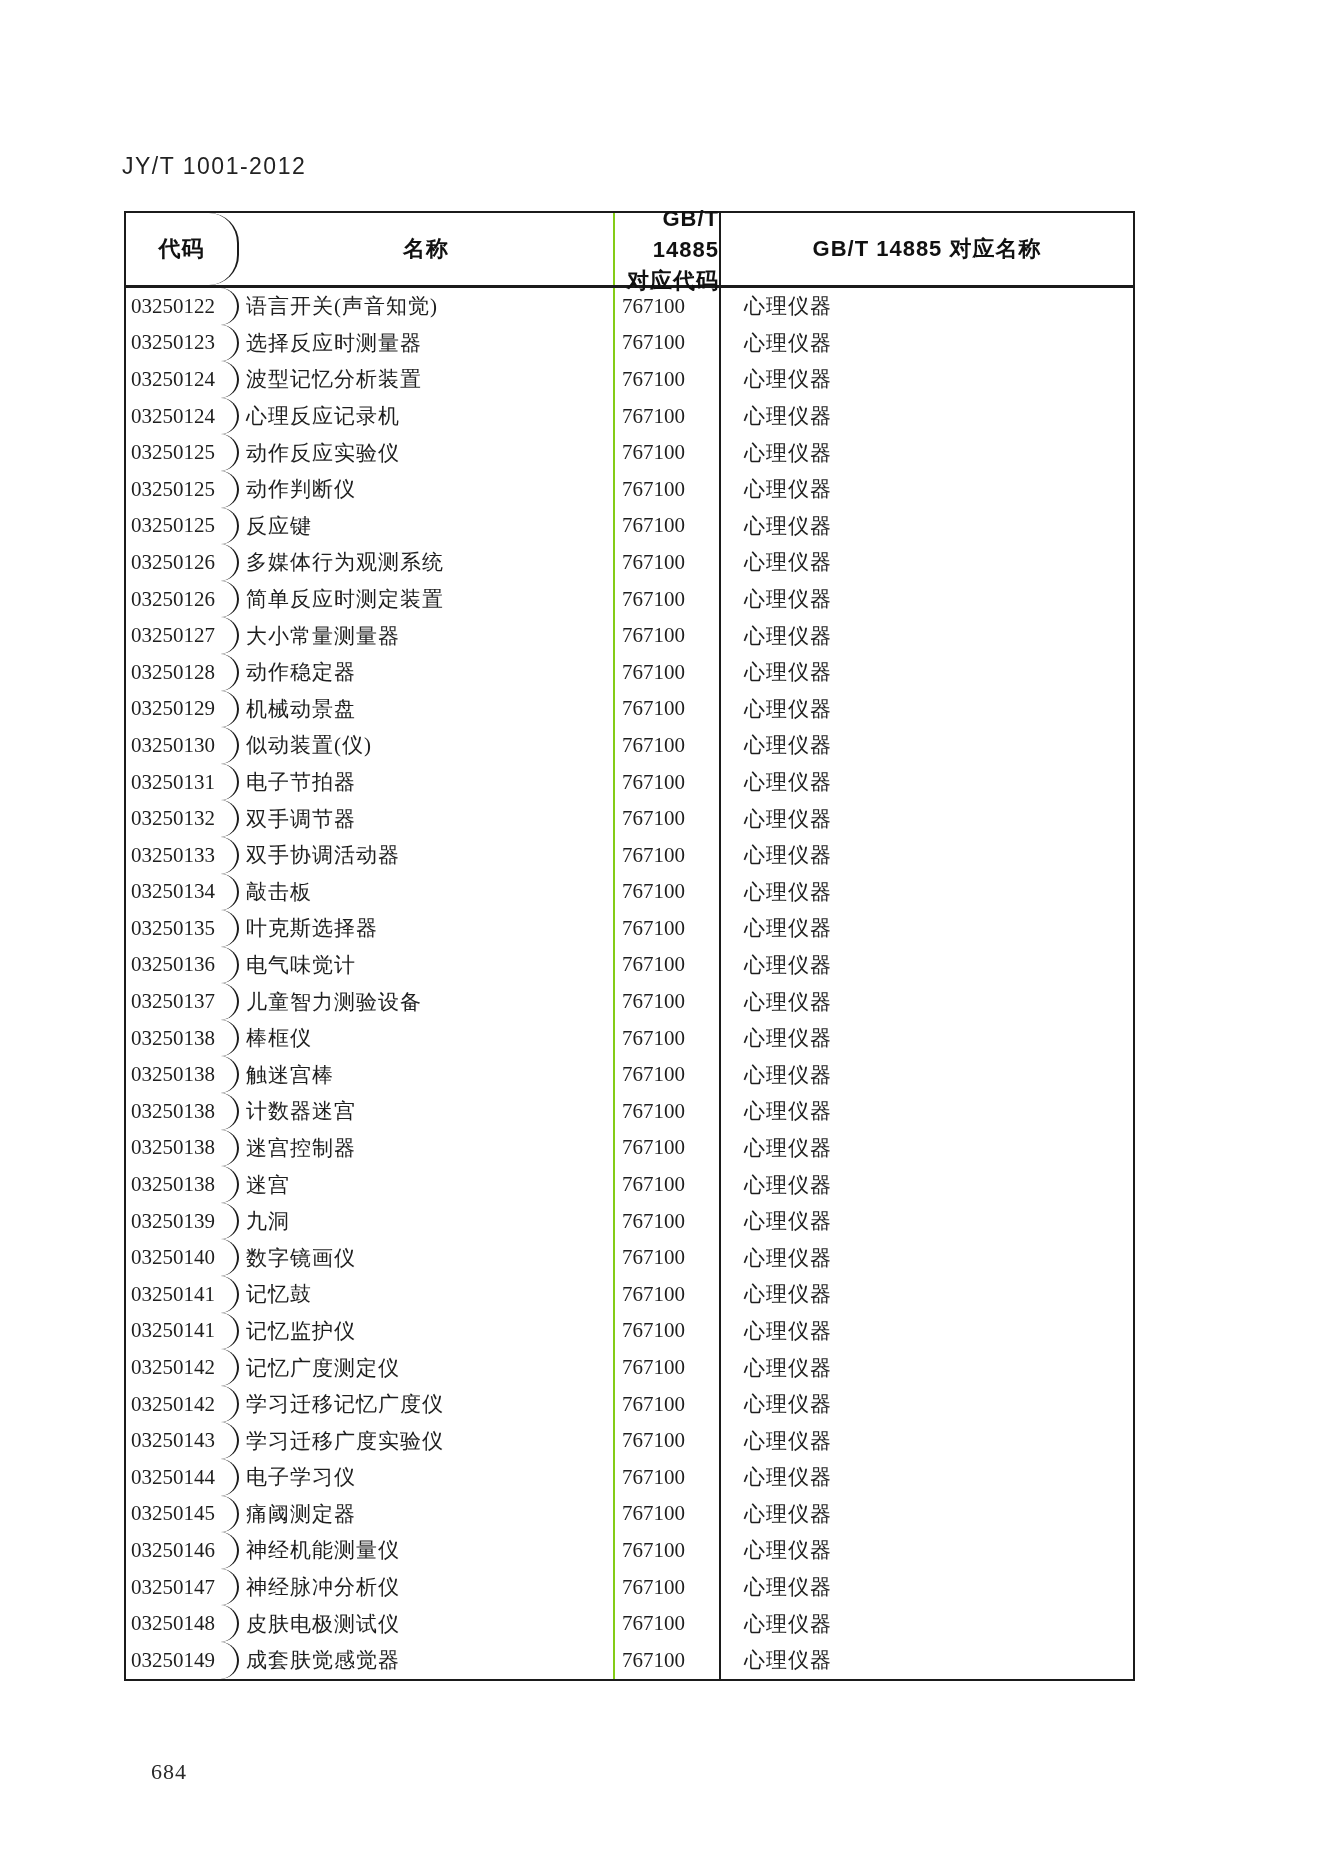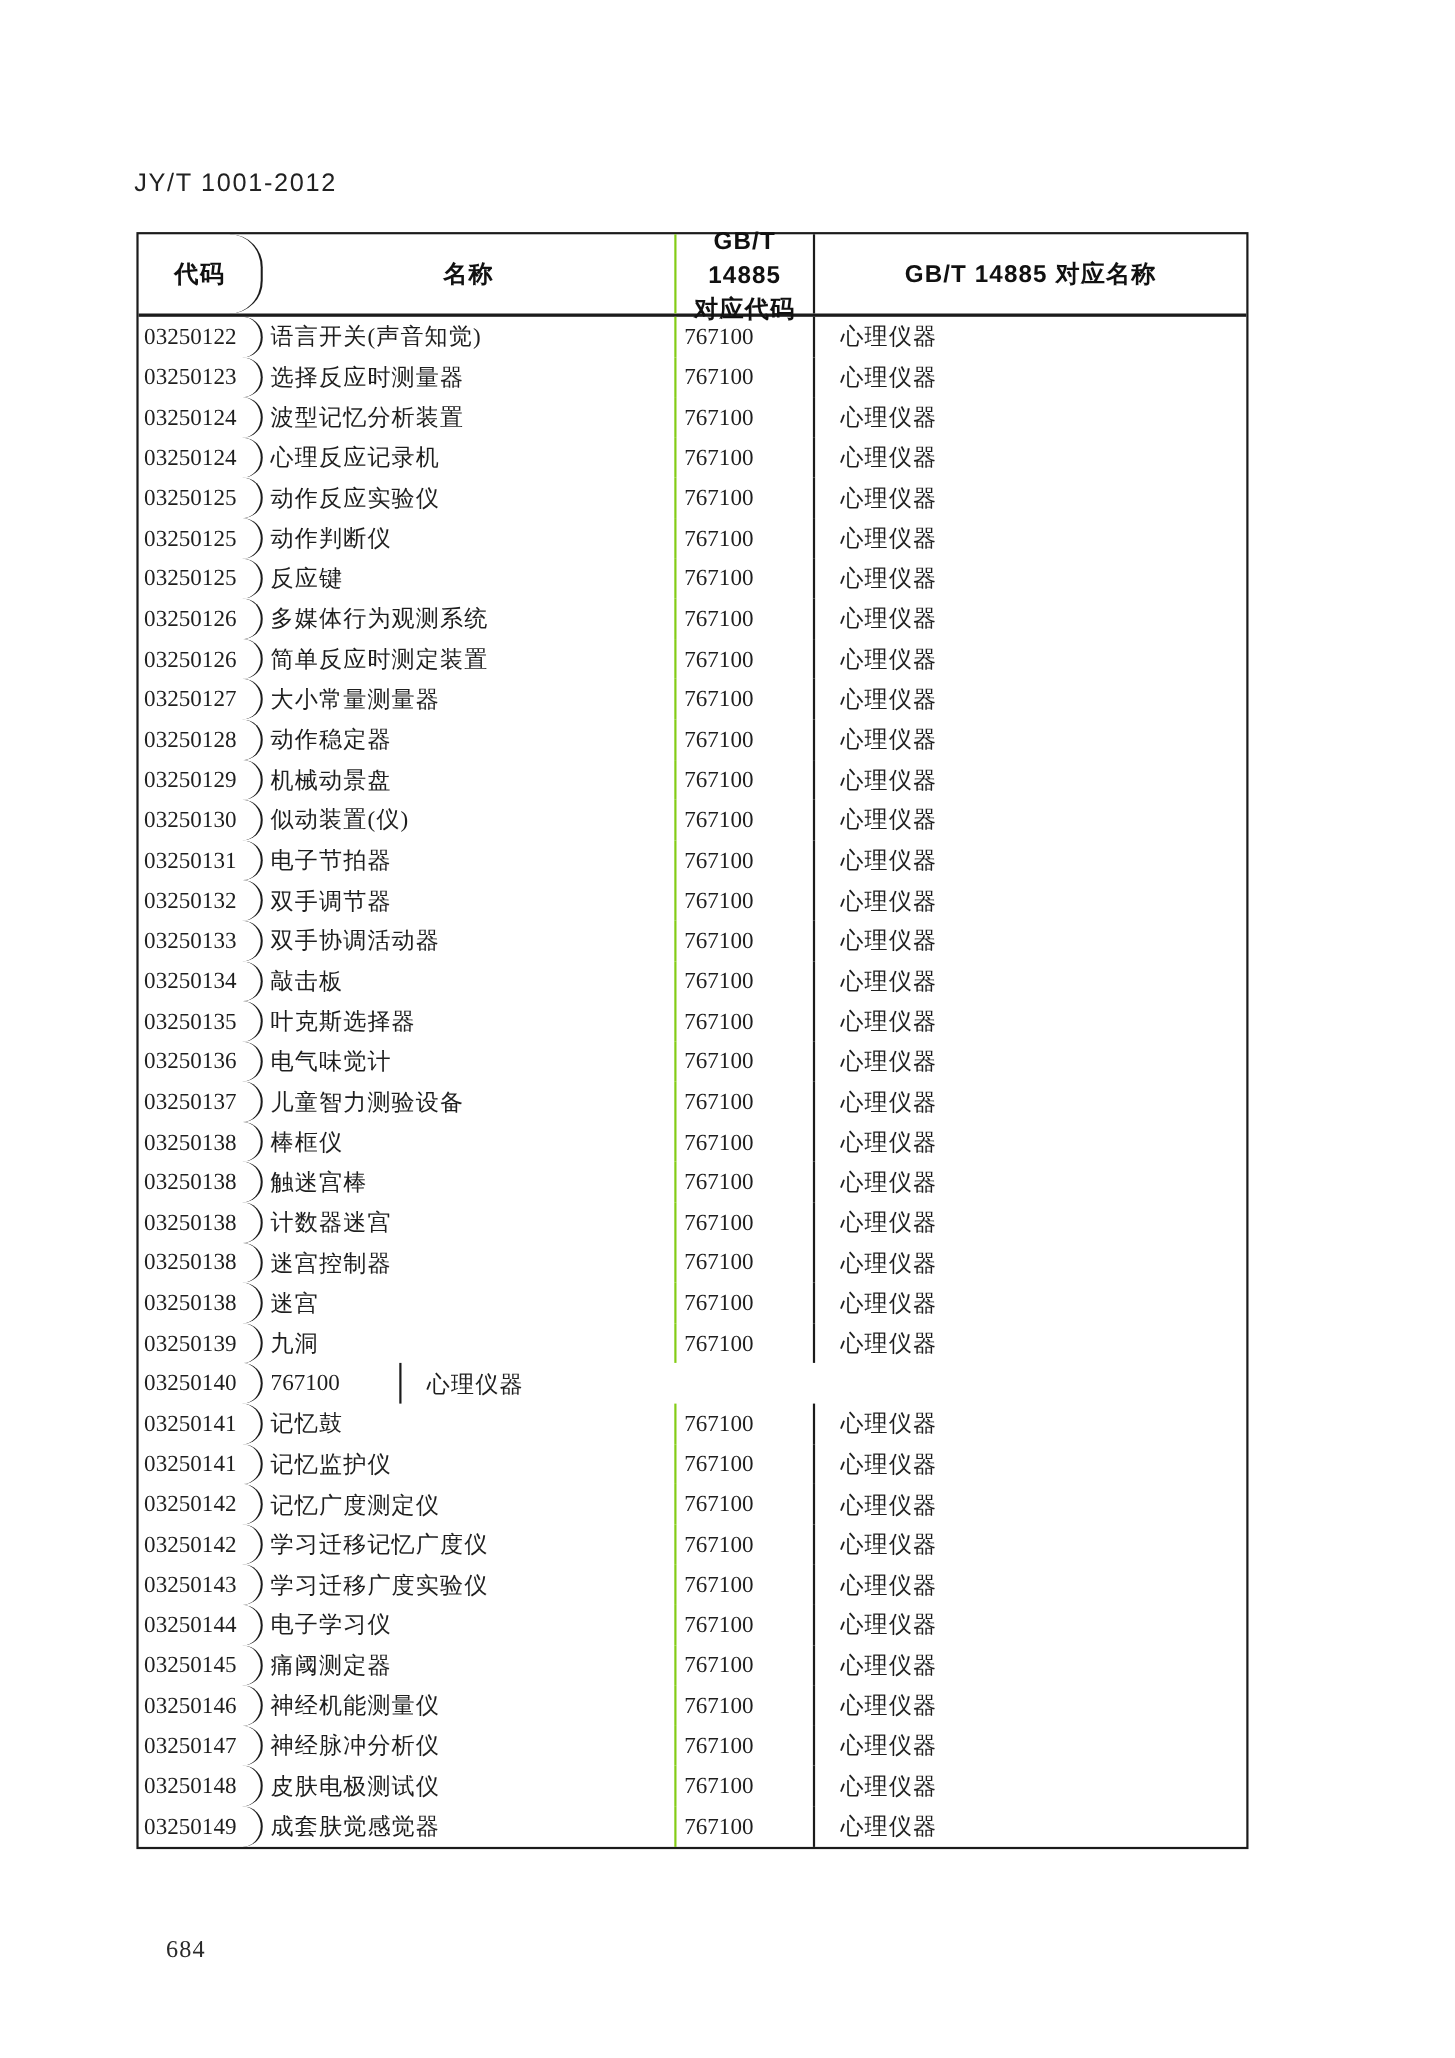--- a/index.html
+++ b/index.html
@@ -47,21 +47,21 @@
   .th {
     box-sizing: border-box;
     display: flex;
     align-items: center;
     justify-content: center;
     text-align: center;
     letter-spacing: 1px;
   }
   .col1 { width: 113px; border-right: 2px solid #1b1b1b; border-radius: 30px; }
   .col2 { width: 376px; border-right: 2px solid #84cc16; }
-  .col3 { width: 126px; border-right: 2px solid #1b1b1b; }
+  .col3 { width: 106px; border-right: 2px solid #1b1b1b; text-align: right; }
   .col4 { flex: 1; }
   .th-stack {
     display: flex;
     flex-direction: column;
     line-height: 31px;
   }
   .tbody {
     display: flex;
     flex-direction: column;
   }
@@ -263,20 +263,21 @@
           <div class="cell col4">心理仪器</div>
         </div>
         <div class="trow">
           <div class="cell col1">03250139</div>
           <div class="cell col2">九洞</div>
           <div class="cell col3">767100</div>
           <div class="cell col4">心理仪器</div>
         </div>
         <div class="trow">
           <div class="cell col1">03250140</div>
+          <div class="cell col2">数字镜画仪</div>
           <div class="cell col3">767100</div>
           <div class="cell col4">心理仪器</div>
         </div>
         <div class="trow">
           <div class="cell col1">03250141</div>
           <div class="cell col2">记忆鼓</div>
           <div class="cell col3">767100</div>
           <div class="cell col4">心理仪器</div>
         </div>
         <div class="trow">

